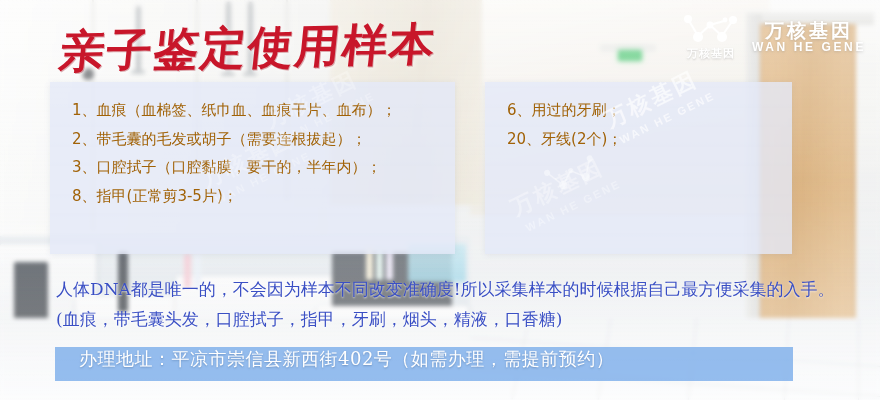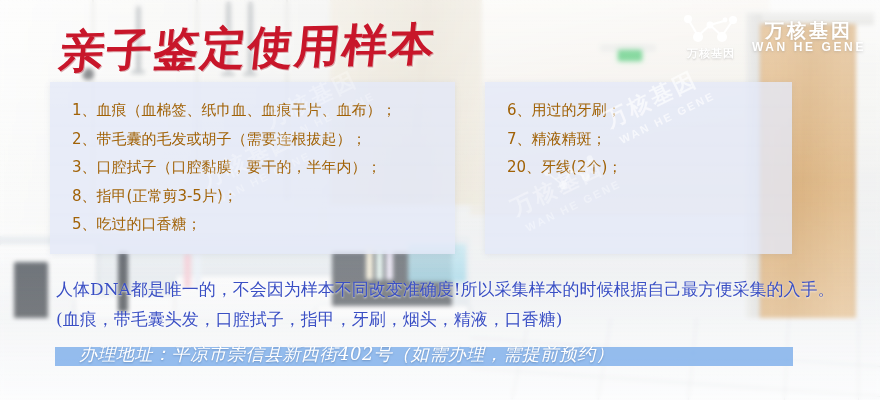--- a/index.html
+++ b/index.html
@@ -161,23 +161,23 @@
   
   .para{
     position:absolute;left:56px;top:274px;width:790px;
     font-family:"DejaVu Serif","Liberation Serif",serif;
     font-size:17px;line-height:30px;color:#3a4fc4;
     text-shadow:0 1px 2px rgba(255,255,255,.75);
   }
 
   
   .addr{
-    position:absolute;left:55px;top:347px;width:738px;height:19px;
+    position:absolute;left:55px;top:347px;width:738px;height:34px;
     background:rgba(126,175,234,.82);
-    display:flex;align-items:flex-end;font-style:italic;
+    display:flex;align-items:flex-start;
   }
   .addr-text{
     font-family:"DejaVu Serif","Liberation Serif",serif;
     font-size:18px;color:#ffffff;letter-spacing:.5px;
     padding-left:24px;white-space:nowrap;
     text-shadow:0 1px 2px rgba(60,90,140,.45);
   }
 </style>
 </head>
 <body>
@@ -274,28 +274,26 @@
   </div>
 
   <div class="title">亲子鉴定使用样本</div>
 
   <div class="panel" id="panel-left">
     <ul>
       <li>1、血痕（血棉签、纸巾血、血痕干片、血布）；</li>
       <li>2、带毛囊的毛发或胡子（需要连根拔起）；</li>
       <li>3、口腔拭子（口腔黏膜，要干的，半年内）；</li>
       <li>8、指甲(正常剪3-5片)；</li>
-      <li>5、吃过的口香糖；</li>
     </ul>
   </div>
 
   <div class="panel" id="panel-right">
     <ul>
       <li>6、用过的牙刷；</li>
-      <li>7、精液精斑；</li>
       <li>20、牙线(2个)；</li>
     </ul>
   </div>
 
   <div class="wm wm-block" style="left:600px;top:108px;">
     <div class="wm-cn">万核基因</div>
     <div class="wm-en" style="margin-top:2px;margin-left:4px;">WAN HE GENE</div>
   </div>
   <div class="wm wm-mol" style="left:540px;top:168px;transform:rotate(-20deg);">
     <svg width="56" height="34" viewBox="0 0 56 34" aria-hidden="true">

